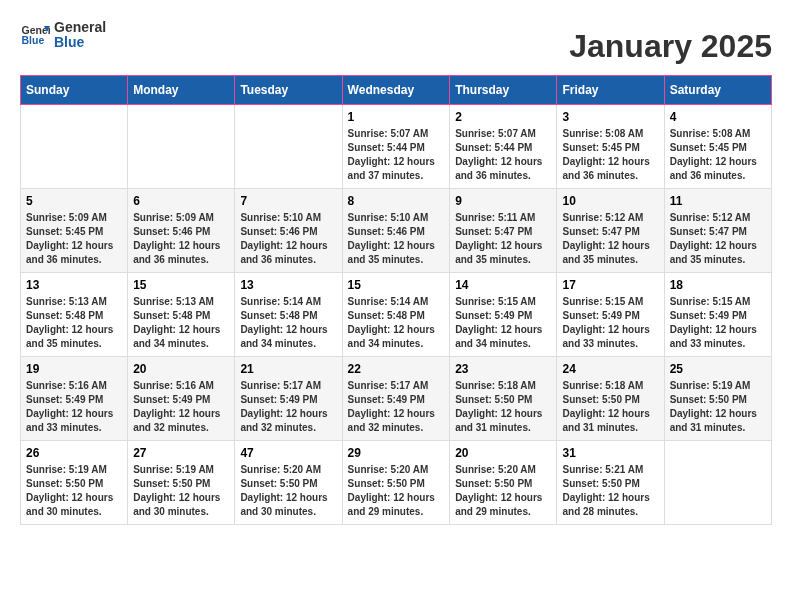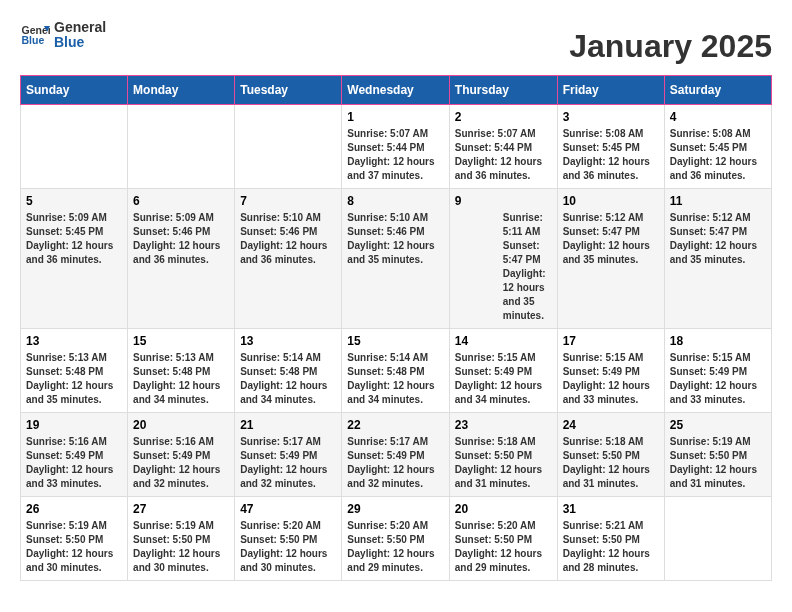--- a/index.html
+++ b/index.html
@@ -166,21 +166,21 @@
 Daylight: 12 hours and 36 minutes.</div>
         </td>
         <td>
           <span class="day-number">8</span>
           <div class="day-info" style="white-space: pre-line;">Sunrise: 5:10 AM
 Sunset: 5:46 PM
 Daylight: 12 hours and 35 minutes.</div>
         </td>
         <td>
           <span class="day-number">9</span>
-          <div class="day-info" style="white-space: pre-line; margin-left: 48px;">Sunrise: 5:11 AM
+          <div class="day-info" style="white-space: pre-line;">Sunrise: 5:11 AM
 Sunset: 5:47 PM
 Daylight: 12 hours and 35 minutes.</div>
         </td>
         <td>
           <span class="day-number">10</span>
           <div class="day-info" style="white-space: pre-line;">Sunrise: 5:12 AM
 Sunset: 5:47 PM
 Daylight: 12 hours and 35 minutes.</div>
         </td>
         <td>

